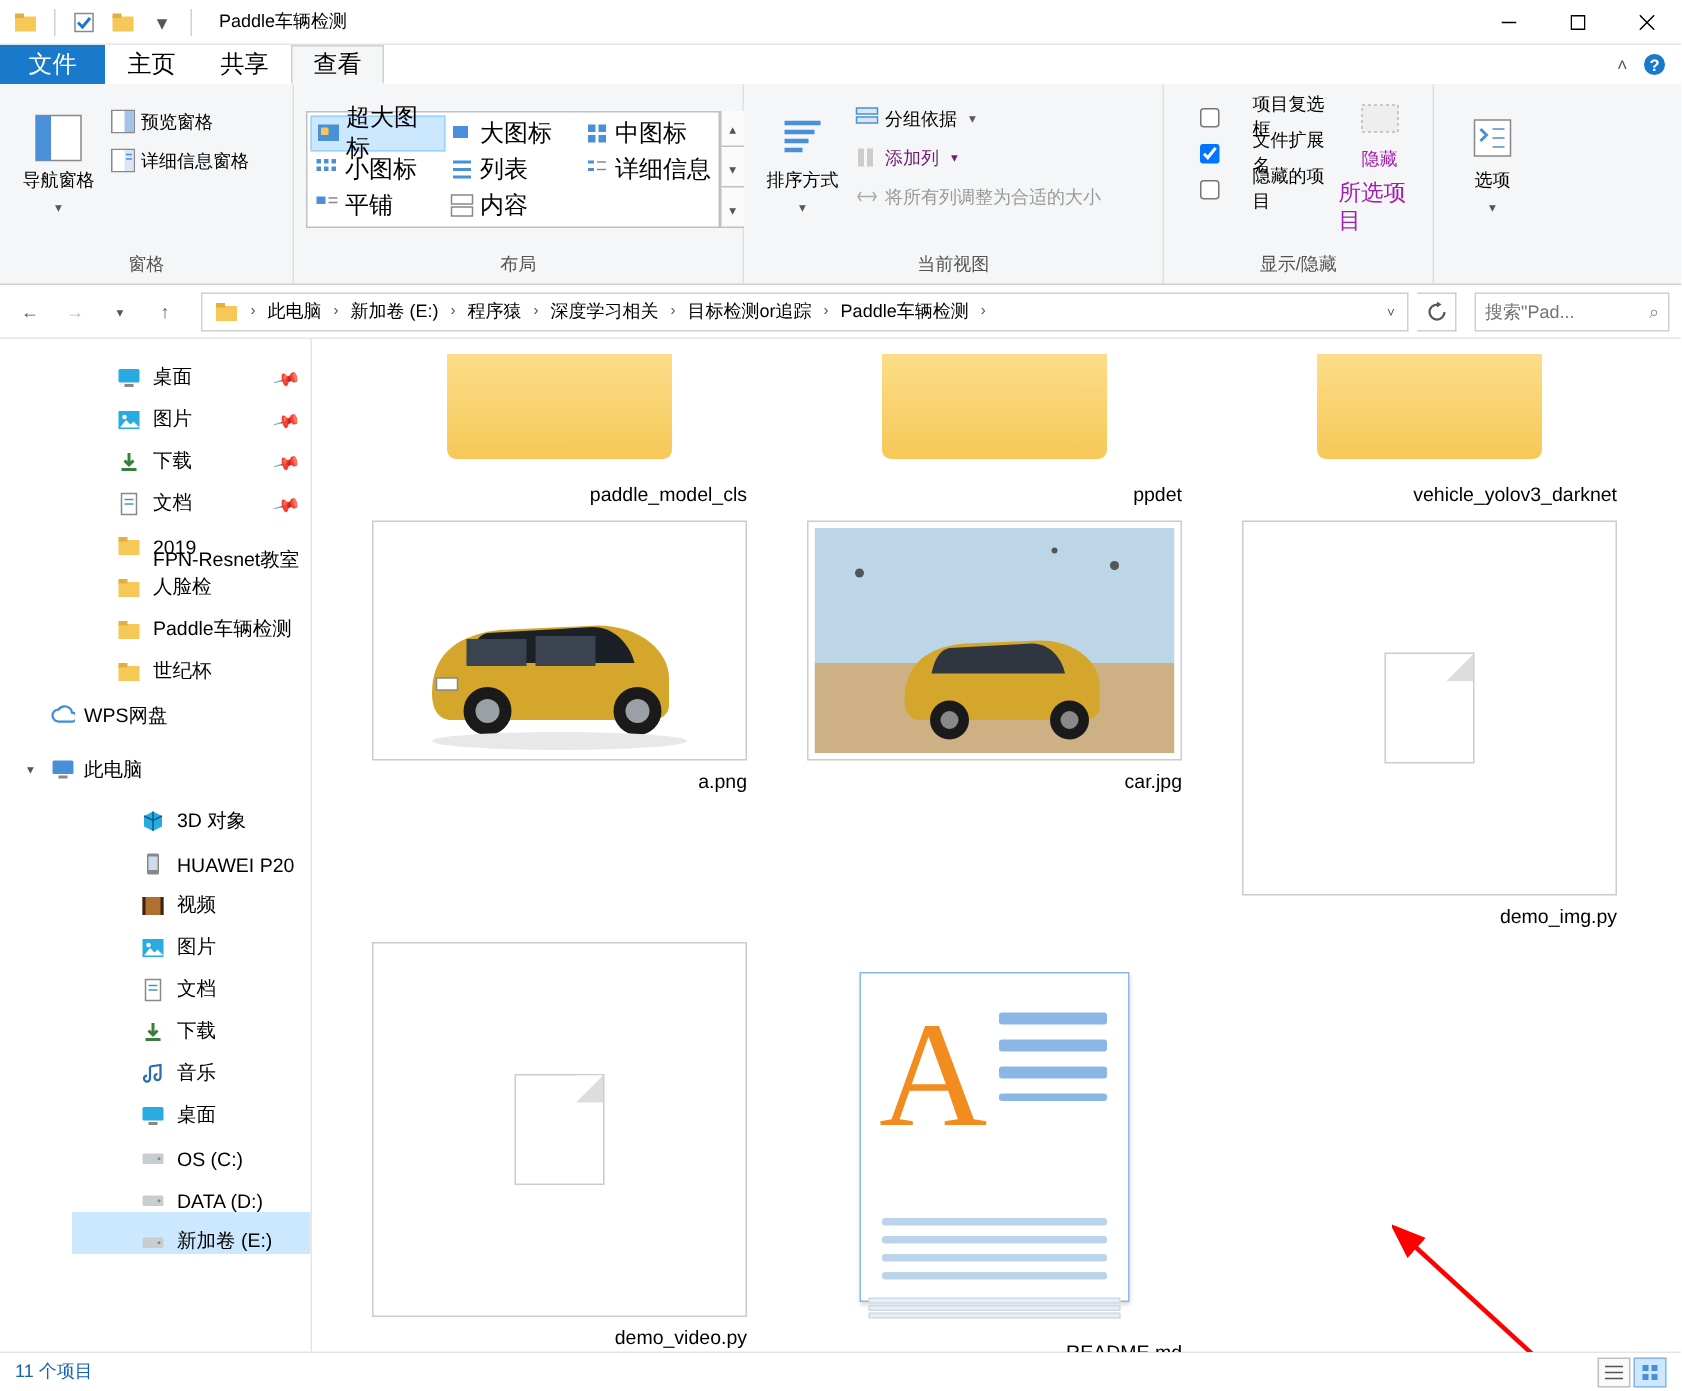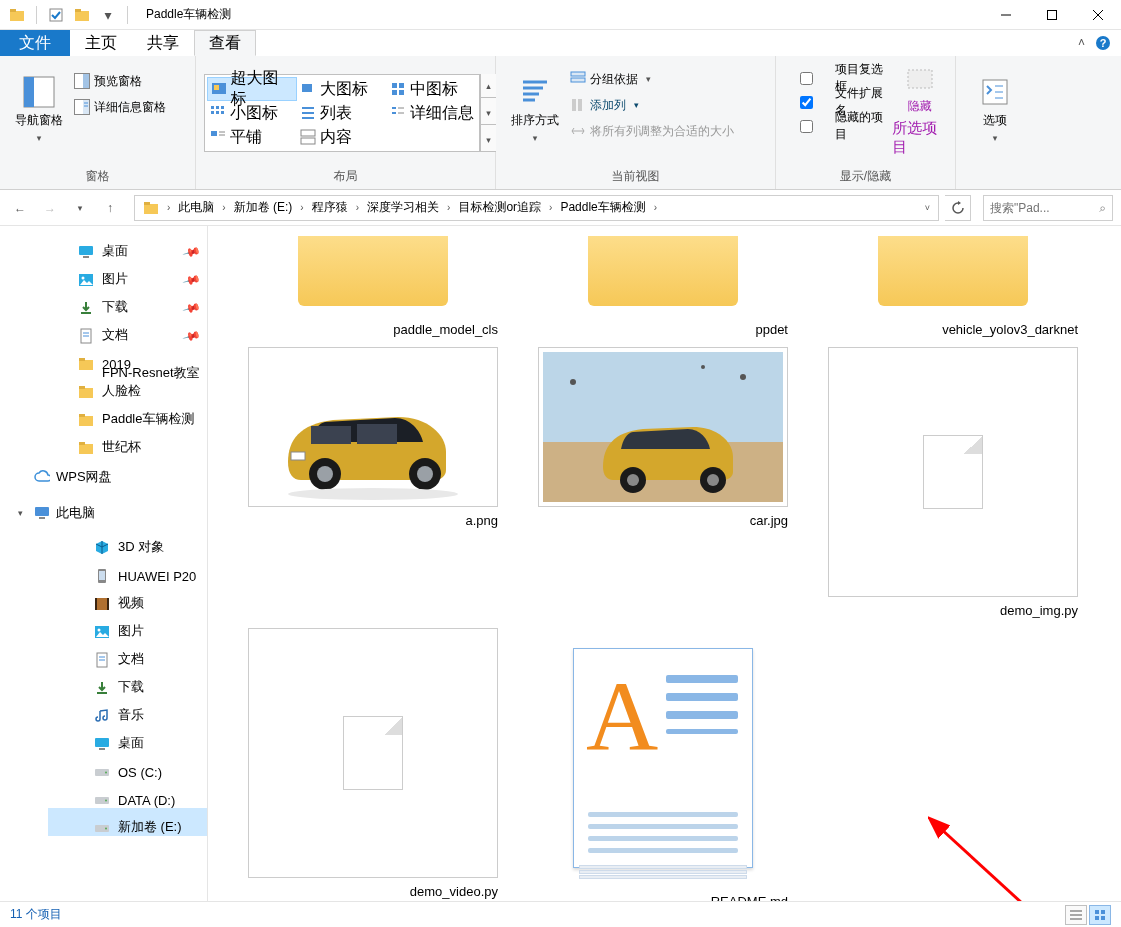--- a/index.html
+++ b/index.html
@@ -293,21 +293,21 @@
       </div>
       <div class="smallcol" style="margin-top:6px">
         <div class="smallrow">
             <svg width="16" height="16">
               <rect x="1" y="1" width="14" height="4" fill="#d9e7f5" stroke="#4a90d9"></rect>
               <rect x="1" y="7" width="14" height="4" fill="#d9e7f5" stroke="#4a90d9"></rect>
             </svg>
             <span>分组依据</span>
             <span style="font-size:9px;color:#555;margin-left:4px">▾</span>
           </div>
-        <div class="smallrow" style="color:#0c4a6e">
+        <div class="smallrow" style="color:#701a75">
             <svg width="16" height="16">
               <rect x="2" y="2" width="4" height="12" fill="#ccc"></rect>
               <rect x="8" y="2" width="4" height="12" fill="#ccc"></rect>
             </svg>
             <span>添加列</span>
             <span style="font-size:9px;margin-left:4px">▾</span>
           </div>
         <div class="smallrow" style="color:#999">
             <svg width="16" height="16">
               <path d="M2 8h12M4 5l-2 3 2 3M12 5l2 3-2 3" stroke="#aaa" fill="none"></path>

